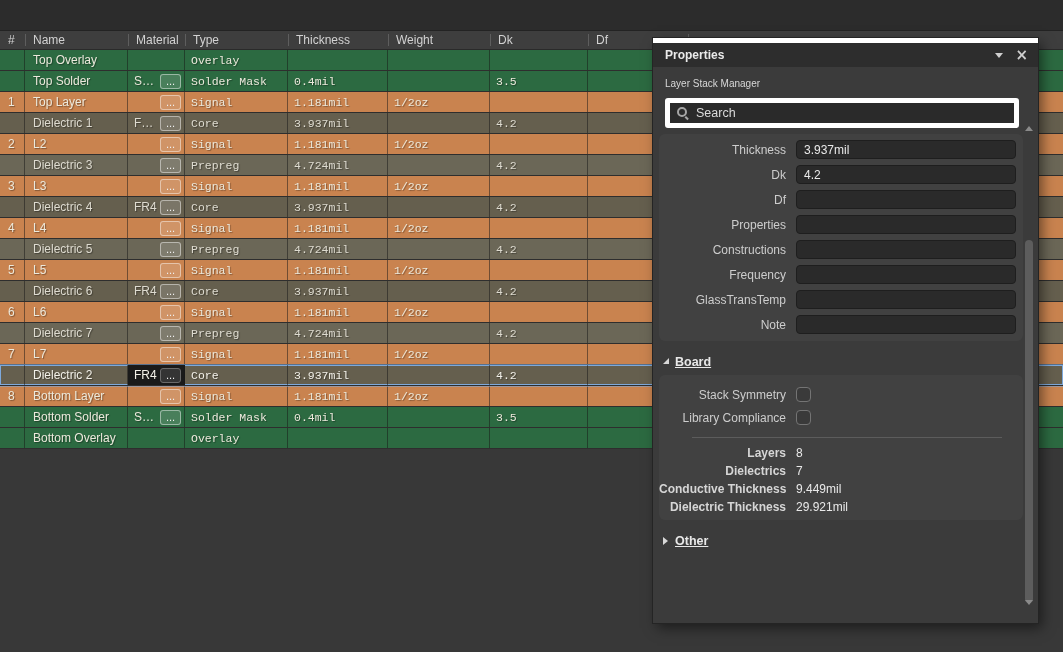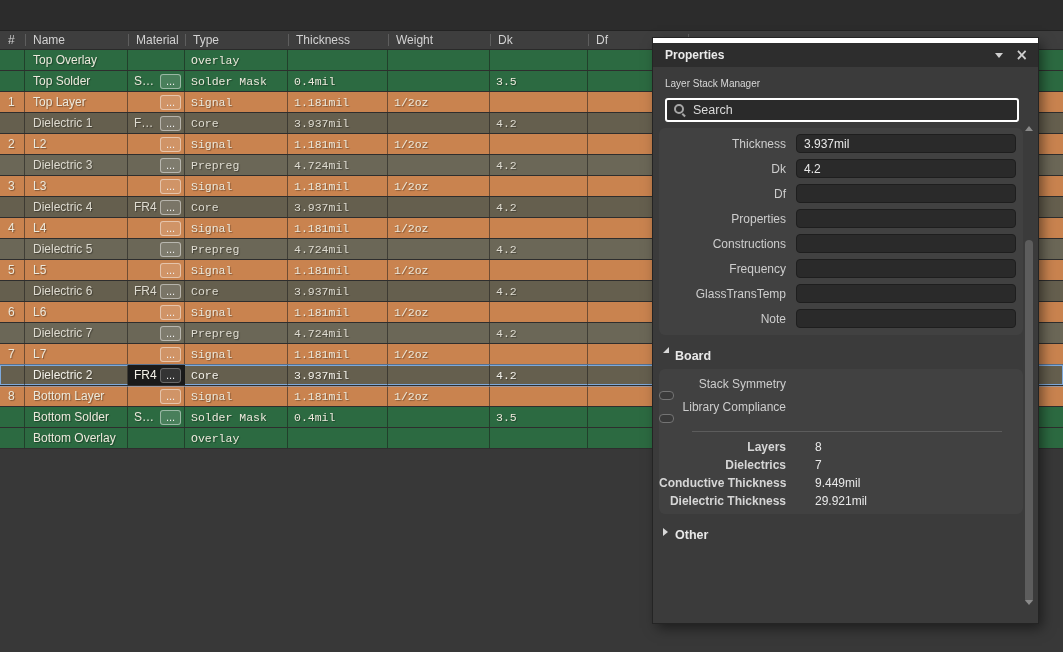--- a/index.html
+++ b/index.html
@@ -45,51 +45,51 @@
          background:var(--panelbg,#3b3b3b);box-shadow:0 0 0 1px #242424,4px 5px 12px rgba(0,0,0,0.5);}
   .panel-white-strip{height:5px;background:#ffffff;}
   .panel-titlebar{height:24px;background:var(--titlebar,#2d2d2d);display:flex;align-items:center;
                   padding:0 10px 0 12px;}
   .panel-title{font-weight:bold;font-size:12px;color:#eaeaea;}
   .titlebar-icons{margin-left:auto;display:flex;gap:12px;align-items:center;}
   .tri-down{width:0;height:0;border-left:4px solid transparent;border-right:4px solid transparent;
             border-top:5px solid #cfcfcf;}
   .close-x{color:#cfcfcf;font-size:15px;font-weight:bold;line-height:1;font-family:"DejaVu Sans",sans-serif;cursor:pointer;}
   .panel-subtitle{padding:11px 12px 9px;font-size:10px;color:#d8d8d8;}
-  .searchbox{margin:0 19px 0 12px;height:20px;background:var(--inputbg,#2a2a2a);border:2px solid #ffffff;
+  .searchbox{margin:0 19px 0 12px;height:20px;background:var(--inputbg,#2a2a2a);border:5px solid #ffffff;
              border-radius:3px;display:flex;align-items:center;padding:0 7px;}
   .mag-icon{width:12px;height:12px;position:relative;margin-right:7px;flex:none;}
   .mag-icon::before{content:"";position:absolute;left:0;top:0;width:6px;height:6px;
                     border:2px solid #a6a6a6;border-radius:50%;}
   .mag-icon::after{content:"";position:absolute;left:8.5px;top:8.5px;width:4px;height:2px;
                    background:#a6a6a6;transform:rotate(45deg);transform-origin:0 0;}
   .searchbox input{flex:1;background:transparent;border:none;outline:none;color:#e2e2e2;font-size:12.5px;
                    font-family:"Liberation Sans",sans-serif;padding:0;}
   .searchbox input::placeholder{color:#dadada;opacity:1;}
 
   .card{margin:6px 15px 0 6px;background:var(--cardbg,#414141);border-radius:6px;
         padding:3px 7px 4px 0;}
   .field-row{display:flex;align-items:center;height:25px;}
   .field-label{width:127px;text-align:right;padding-right:10px;flex:none;font-size:12px;color:#cdcdcd;white-space:nowrap;}
   .field-input{flex:1;height:19px;background:var(--inputbg,#2a2a2a);border:1px solid #1e1e1e;border-radius:4px;
                color:#e9e9e9;font-size:12px;padding:0 7px;box-sizing:border-box;outline:none;
                font-family:"Liberation Sans",sans-serif;}
 
-  .section-head{display:flex;align-items:flex-start;margin:14px 0 4px 10px;font-size:12.5px;
-                font-weight:bold;color:#e8e8e8;cursor:pointer;}
+  .section-head{display:flex;align-items:center;margin:14px 0 4px 10px;font-size:12.5px;
+                font-weight:bold;color:#e8e8e8;cursor:pointer;text-decoration:underline;}
   .tri-exp{width:0;height:0;border-bottom:6px solid #d8d8d8;border-left:6px solid transparent;
            margin-right:6px;margin-top:-2px;}
   .tri-col{width:0;height:0;border-left:5px solid #d8d8d8;border-top:4px solid transparent;
            border-bottom:4px solid transparent;margin-right:7px;}
   .board-card{padding-top:8px;}
-  .check-row{display:flex;align-items:flex-start;height:23px;flex-direction:column;}
+  .check-row{display:flex;align-items:center;height:23px;}
   .checkbox{width:15px;height:15px;border-radius:4px;background:#3a3a3a;border:1px solid #747474;
             box-sizing:border-box;cursor:pointer;}
   .divider{height:1px;background:#5c5c5c;margin:8px 14px 6px 33px;}
-  .stat-row{display:flex;align-items:center;height:18px;gap:19px;}
+  .stat-row{display:flex;align-items:center;height:18px;}
   .stat-label{width:127px;text-align:right;padding-right:10px;flex:none;font-size:12px;font-weight:bold;
               color:#d6d6d6;white-space:nowrap;}
   .stat-value{font-size:12px;color:#e9e9e9;}
 
   .scrollbar{position:absolute;top:86px;right:3px;width:11px;bottom:16px;}
   .scroll-up{position:absolute;top:2px;left:1px;width:0;height:0;
              border-left:4px solid transparent;border-right:4px solid transparent;
              border-bottom:5px solid #8a8a8a;cursor:pointer;}
   .scroll-thumb{position:absolute;top:116px;left:1px;width:8px;height:363px;background:#5d5d5d;
                 border-radius:4px;cursor:pointer;}

